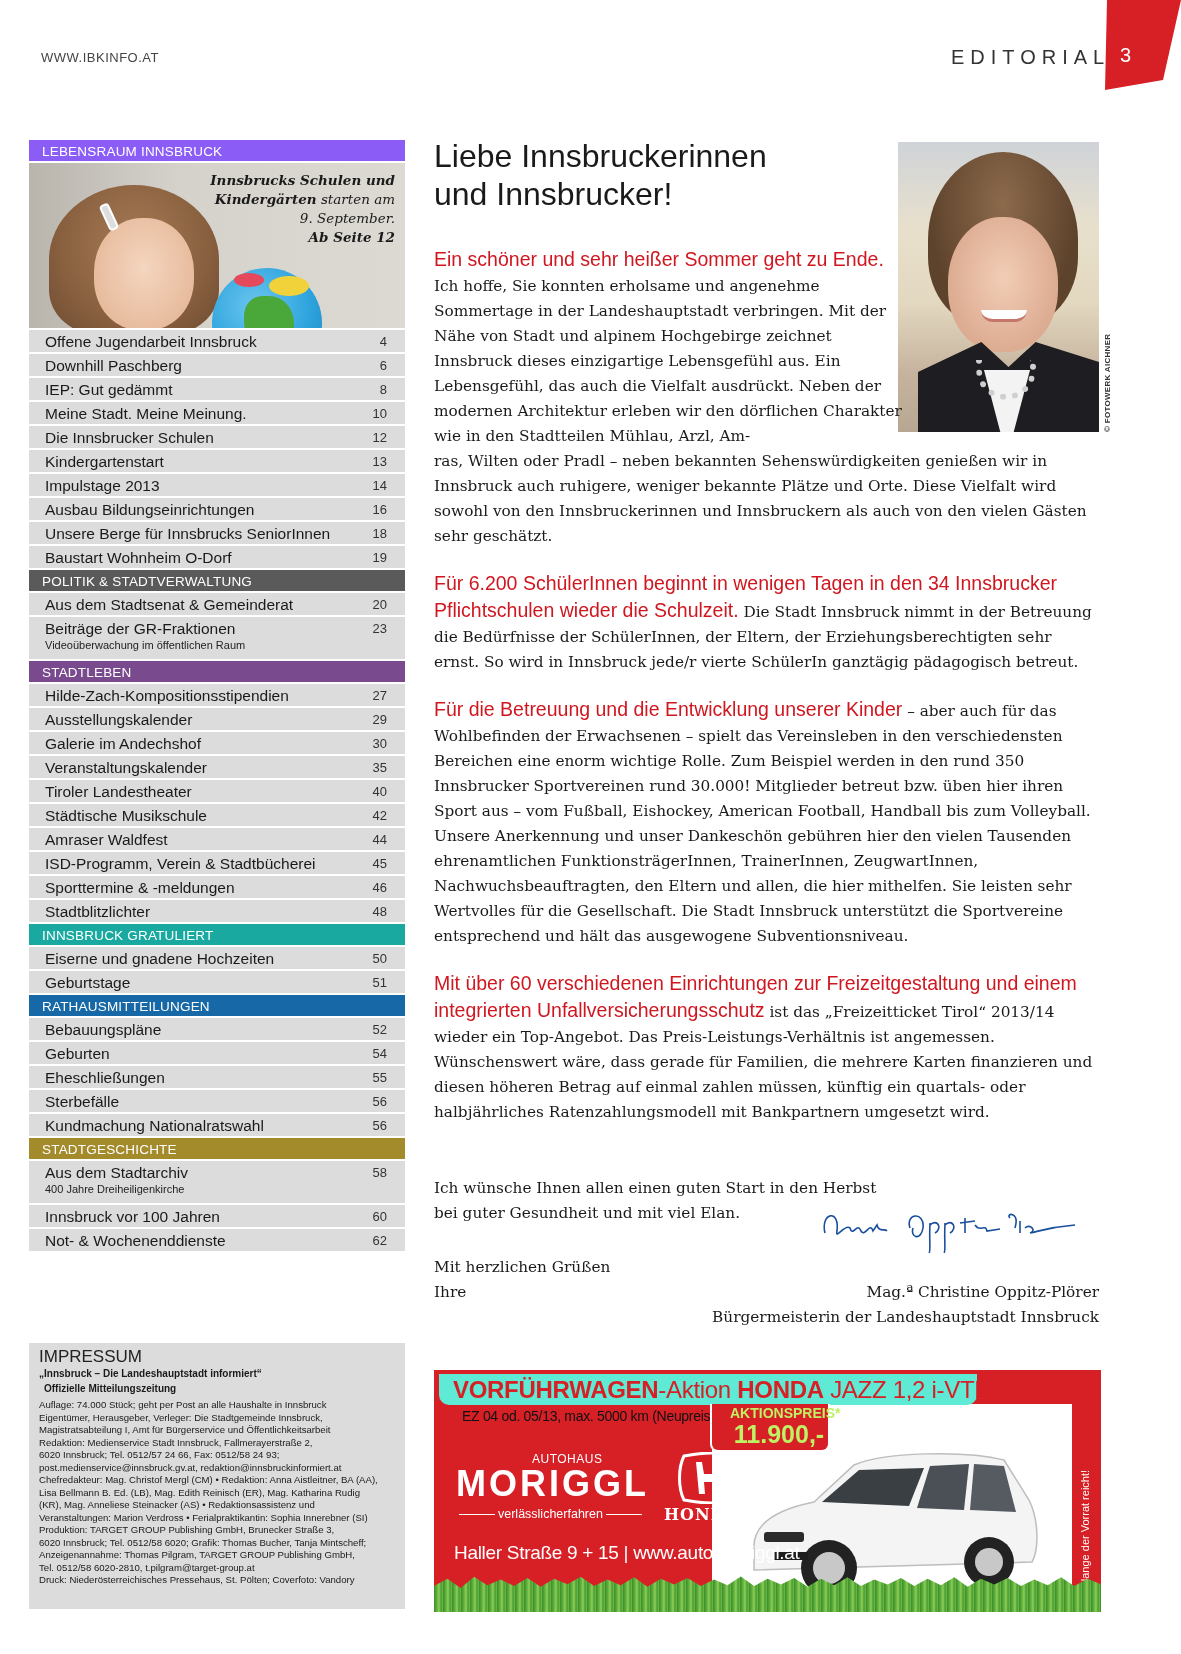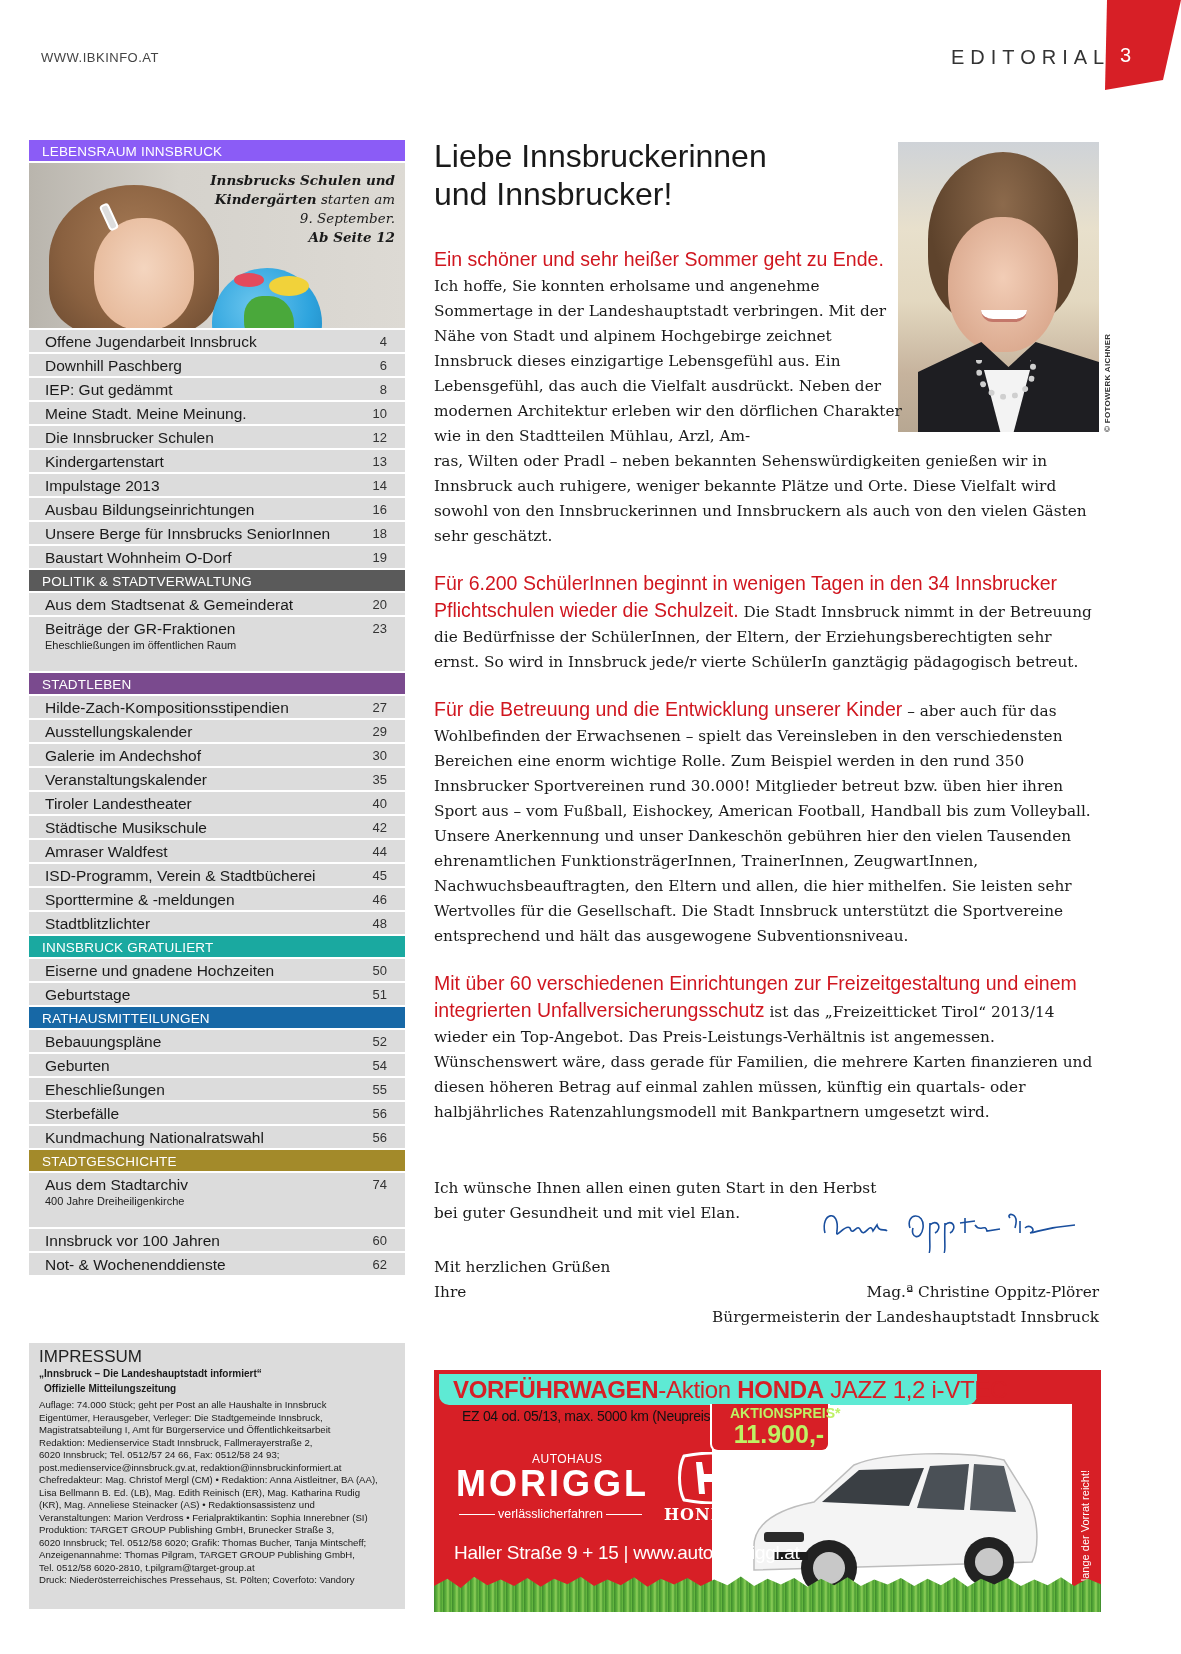--- a/index.html
+++ b/index.html
@@ -21,21 +21,21 @@
   .cover .girl-face { position: absolute; left: 65px; top: 55px; width: 100px; height: 112px; border-radius: 48% 48% 45% 45%; background: radial-gradient(ellipse at 50% 45%, #f4d5bf 0%, #e6b99a 80%); }
   .cover .clip { position: absolute; left: 75px; top: 40px; width: 10px; height: 28px; border: 2px solid #fff; border-radius: 4px; transform: rotate(-25deg); background: #ddd; }
   .cover .globe { position: absolute; left: 183px; top: 105px; width: 110px; height: 110px; border-radius: 50%; background: radial-gradient(circle at 40% 35%, #6cc6ee 0%, #2ea4de 55%, #1a7fb8 100%); }
   .cover .land1 { position: absolute; left: 215px; top: 133px; width: 50px; height: 55px; background: #4aa83b; border-radius: 40% 55% 50% 60%; }
   .cover .land2 { position: absolute; left: 240px; top: 113px; width: 40px; height: 20px; background: #f1d23a; border-radius: 50%; }
   .cover .land3 { position: absolute; left: 205px; top: 110px; width: 30px; height: 14px; background: #e44a5c; border-radius: 50%; }
   .cover-caption { position: absolute; right: 10px; top: 8px; text-align: right; font-family: "DejaVu Serif", serif; font-style: italic; font-size: 13.5px; line-height: 19px; color: #1a1a1a; }
   .cover-caption b { font-weight: bold; }
 
   .toc-row { position: relative; background: #dcdcdc; border-bottom: 2px solid #fff; height: 24px; padding-left: 16px; padding-right: 20px; font-family: "Liberation Sans", sans-serif; font-size: 15.5px; line-height: 24px; color: #1a1a1a; }
-  .toc-row.two-line { height: 56px; }
+  .toc-row.two-line { height: 44px; }
   .toc-row .page { position: absolute; right: 18px; top: 0; font-size: 13px; color: #333; }
   .toc-row .sub { display: block; font-size: 11px; line-height: 14px; margin-top: -3px; color: #222; }
 
   
   .impressum { position: absolute; left: 29px; top: 1343px; width: 376px; height: 266px; background: #dcdcdc; padding: 4px 10px; font-family: "Liberation Sans", sans-serif; }
   .impressum .imp-title { font-size: 17px; color: #222; line-height: 19px; }
   .impressum .imp-sub { font-size: 10px; font-weight: bold; line-height: 15px; color: #1a1a1a; }
   .impressum .imp-sub.indent { padding-left: 5px; }
   .impressum .imp-body { margin-top: 3px; font-size: 9.6px; line-height: 12.5px; color: #1a1a1a; }
 
@@ -115,21 +115,21 @@
       <div class="toc-row"><span>IEP: Gut gedämmt</span><span class="page">8</span></div>
       <div class="toc-row"><span>Meine Stadt. Meine Meinung.</span><span class="page">10</span></div>
       <div class="toc-row"><span>Die Innsbrucker Schulen</span><span class="page">12</span></div>
       <div class="toc-row"><span>Kindergartenstart</span><span class="page">13</span></div>
       <div class="toc-row"><span>Impulstage 2013</span><span class="page">14</span></div>
       <div class="toc-row"><span>Ausbau Bildungseinrichtungen</span><span class="page">16</span></div>
       <div class="toc-row"><span>Unsere Berge für Innsbrucks SeniorInnen</span><span class="page">18</span></div>
       <div class="toc-row"><span>Baustart Wohnheim O-Dorf</span><span class="page">19</span></div>
       <div class="toc-header" style="background: rgb(90, 90, 90);">POLITIK &amp; STADTVERWALTUNG</div>
       <div class="toc-row"><span>Aus dem Stadtsenat &amp; Gemeinderat</span><span class="page">20</span></div>
-      <div class="toc-row two-line"><span>Beiträge der GR-Fraktionen</span><span class="page">23</span><span class="sub">Eheschließungen im öffentlichen Raum</span></div>
+      <div class="toc-row two-line"><span>Beiträge der GR-Fraktionen</span><span class="page">23</span><span class="sub">Videoüberwachung im öffentlichen Raum</span></div>
       <div class="toc-header" style="background: rgb(122, 74, 142);">STADTLEBEN</div>
       <div class="toc-row"><span>Hilde-Zach-Kompositionsstipendien</span><span class="page">27</span></div>
       <div class="toc-row"><span>Ausstellungskalender</span><span class="page">29</span></div>
       <div class="toc-row"><span>Galerie im Andechshof</span><span class="page">30</span></div>
       <div class="toc-row"><span>Veranstaltungskalender</span><span class="page">35</span></div>
       <div class="toc-row"><span>Tiroler Landestheater</span><span class="page">40</span></div>
       <div class="toc-row"><span>Städtische Musikschule</span><span class="page">42</span></div>
       <div class="toc-row"><span>Amraser Waldfest</span><span class="page">44</span></div>
       <div class="toc-row"><span>ISD-Programm, Verein &amp; Stadtbücherei</span><span class="page">45</span></div>
       <div class="toc-row"><span>Sporttermine &amp; -meldungen</span><span class="page">46</span></div>
@@ -137,21 +137,21 @@
       <div class="toc-header" style="background: rgb(26, 169, 160);">INNSBRUCK GRATULIERT</div>
       <div class="toc-row"><span>Eiserne und gnadene Hochzeiten</span><span class="page">50</span></div>
       <div class="toc-row"><span>Geburtstage</span><span class="page">51</span></div>
       <div class="toc-header" style="background: rgb(23, 104, 166);">RATHAUSMITTEILUNGEN</div>
       <div class="toc-row"><span>Bebauungspläne</span><span class="page">52</span></div>
       <div class="toc-row"><span>Geburten</span><span class="page">54</span></div>
       <div class="toc-row"><span>Eheschließungen</span><span class="page">55</span></div>
       <div class="toc-row"><span>Sterbefälle</span><span class="page">56</span></div>
       <div class="toc-row"><span>Kundmachung Nationalratswahl</span><span class="page">56</span></div>
       <div class="toc-header" style="background: rgb(163, 138, 42);">STADTGESCHICHTE</div>
-      <div class="toc-row two-line"><span>Aus dem Stadtarchiv</span><span class="page">74</span><span class="sub">400 Jahre Dreiheiligenkirche</span></div>
+      <div class="toc-row two-line"><span>Aus dem Stadtarchiv</span><span class="page">58</span><span class="sub">400 Jahre Dreiheiligenkirche</span></div>
       <div class="toc-row"><span>Innsbruck vor 100 Jahren</span><span class="page">60</span></div>
       <div class="toc-row"><span>Not- &amp; Wochenenddienste</span><span class="page">62</span></div>
     </div>
 </div>
 
 <div class="impressum">
   <div class="imp-title">IMPRESSUM</div>
   <div class="imp-sub">„Innsbruck – Die Landeshauptstadt informiert“</div>
   <div class="imp-sub indent">Offizielle Mitteilungszeitung</div>
   <div class="imp-body" id="imp-body">

